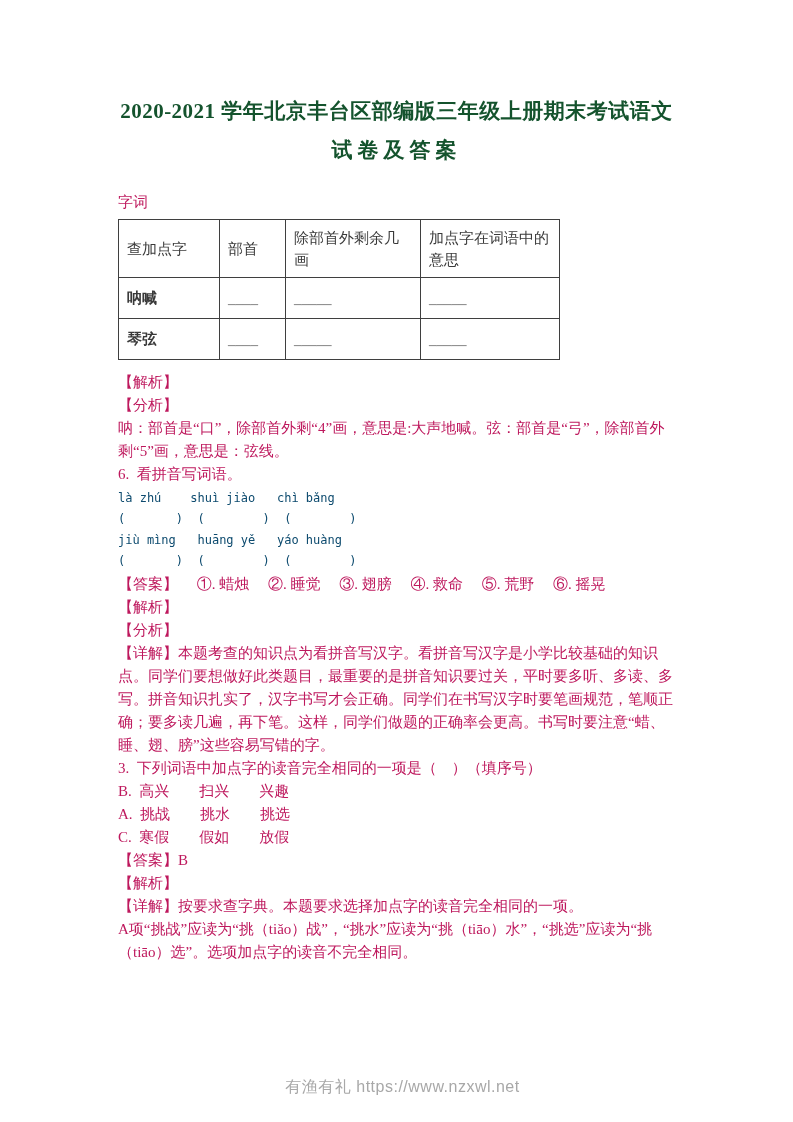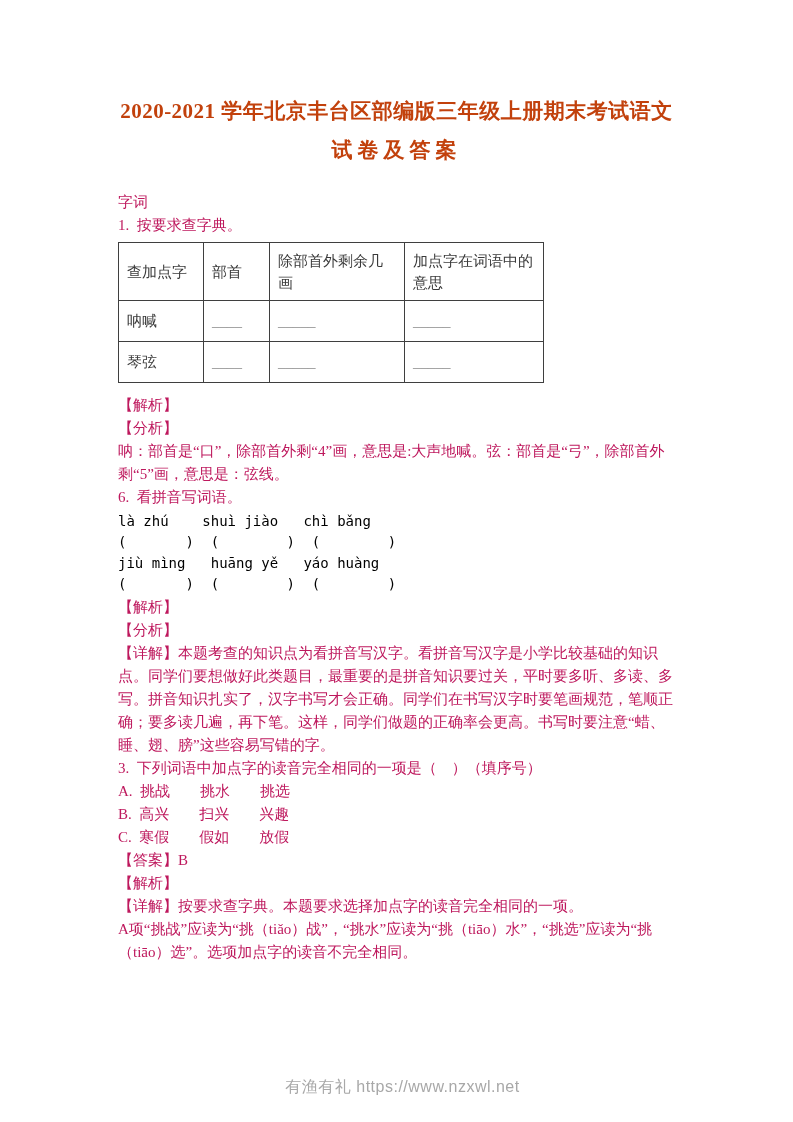--- a/index.html
+++ b/index.html
@@ -7,21 +7,21 @@
   .page {
     position:relative;
     width:793px; height:1122px;
     margin:0 auto;
     background:#ffffff;
     font-family:"Liberation Serif","DejaVu Serif",serif;
     color:#3a3a3a;
     overflow:hidden;
   }
   .content { padding:98px 118px 0 118px; }
-  .title { text-align:center; color:#c2410c; font-weight:bold; }
+  .title { text-align:center; color:#14532d; font-weight:bold; }
   .title .tl1 { display:block; font-size:21px; line-height:26px; letter-spacing:0.5px; }
   .title .tl2 { display:block; font-size:21px; line-height:26px; margin-top:13px; letter-spacing:5px; }
   .body-text { margin-top:28px; }
   p.line {
     font-size:15px; line-height:23px;
     white-space:pre-wrap;
     color:#be185d;
   }
   table.dict {
     border-collapse:collapse;
@@ -29,28 +29,28 @@
     table-layout:fixed;
   }
   table.dict th, table.dict td {
     border:1.2px solid #3f3f3f;
     font-size:15px; font-weight:normal;
     text-align:left; vertical-align:middle;
     padding:4px 8px;
     white-space:pre-wrap;
   }
   table.dict th { height:58px; line-height:22px; }
-  table.dict td { height:41px; }
-  .c1 { width:85px; } .c2 { width:66px; } .c3 { width:135px;margin-top:32px; } .c4 { width:139px; }
+  table.dict td { height:41px;font-weight:bold; }
+  .c1 { width:101px; } .c2 { width:66px; } .c3 { width:135px;margin-top:32px; } .c4 { width:139px; }
   td.blank { color:#8a8a8a; letter-spacing:0; font-size:14px;margin-top:30px; }
   .pinyin-block { margin:2px 0 1px 0; }
   p.pinyin {
     font-family:"DejaVu Sans Mono",monospace;
-    font-size:14px; line-height:21px;
-    white-space:pre; color:#000000;
+    font-size:12px; line-height:21px;
+    white-space:pre; color:#0c4a6e;
   }
   .footer {
     position:absolute; left:12px; right:0; bottom:24px;
     text-align:center;
     font-family:"Liberation Sans","DejaVu Sans",sans-serif;
     font-size:16px; color:#a8a8a8;
     letter-spacing:0.5px;
   }
 </style>
 </head>
@@ -61,21 +61,20 @@
 
     <div class="title">
       <span class="tl1">2020-2021 学年北京丰台区部编版三年级上册期末考试语文</span>
       <span class="tl2">试卷及答案</span>
     </div>
 
     <div class="body-text">
 
       <p class="line">字词</p>
 
-      <p class="line">1.  按要求查字典。</p>
 
       <table class="dict">
         <tbody>
             <tr>
           <th class="c1">查加点字</th>
           <th class="c2">部首</th>
           <th class="c3">除部首外剩余几画</th>
           <th class="c4">加点字在词语中的意思</th>
         </tr>
         <tr>
@@ -99,27 +98,28 @@
 
       <p class="line">6.  看拼音写词语。</p>
 
       <div class="pinyin-block">
         <p class="pinyin">là zhú    shuì jiào   chì bǎng</p>
         <p class="pinyin">(       )  (        )  (        )</p>
         <p class="pinyin">jiù mìng   huāng yě   yáo huàng</p>
         <p class="pinyin">(       )  (        )  (        )</p>
       </div>
 
+      <p class="line">【答案】　 ①. 蜡烛　 ②. 睡觉　 ③. 翅膀　 ④. 救命　 ⑤. 荒野　 ⑥. 摇晃</p>
       <p class="line">【解析】</p>
       <p class="line">【分析】</p>
       <p class="line">【详解】本题考查的知识点为看拼音写汉字。看拼音写汉字是小学比较基础的知识点。同学们要想做好此类题目，最重要的是拼音知识要过关，平时要多听、多读、多写。拼音知识扎实了，汉字书写才会正确。同学们在书写汉字时要笔画规范，笔顺正确；要多读几遍，再下笔。这样，同学们做题的正确率会更高。书写时要注意“蜡、睡、翅、膀”这些容易写错的字。</p>
 
       <p class="line">3.  下列词语中加点字的读音完全相同的一项是（　）（填序号）</p>
+      <p class="line">B.  高兴　　扫兴　　兴趣</p>
       <p class="line">A.  挑战　　挑水　　挑选</p>
-      <p class="line">B.  高兴　　扫兴　　兴趣</p>
       <p class="line">C.  寒假　　假如　　放假</p>
       <p class="line">【答案】B</p>
       <p class="line">【解析】</p>
       <p class="line">【详解】按要求查字典。本题要求选择加点字的读音完全相同的一项。</p>
       <p class="line">A项“挑战”应读为“挑（tiǎo）战”，“挑水”应读为“挑（tiāo）水”，“挑选”应读为“挑（tiāo）选”。选项加点字的读音不完全相同。</p>
 
     </div>
   </div>
 
   <div class="footer">有渔有礼 https://www.nzxwl.net</div>

